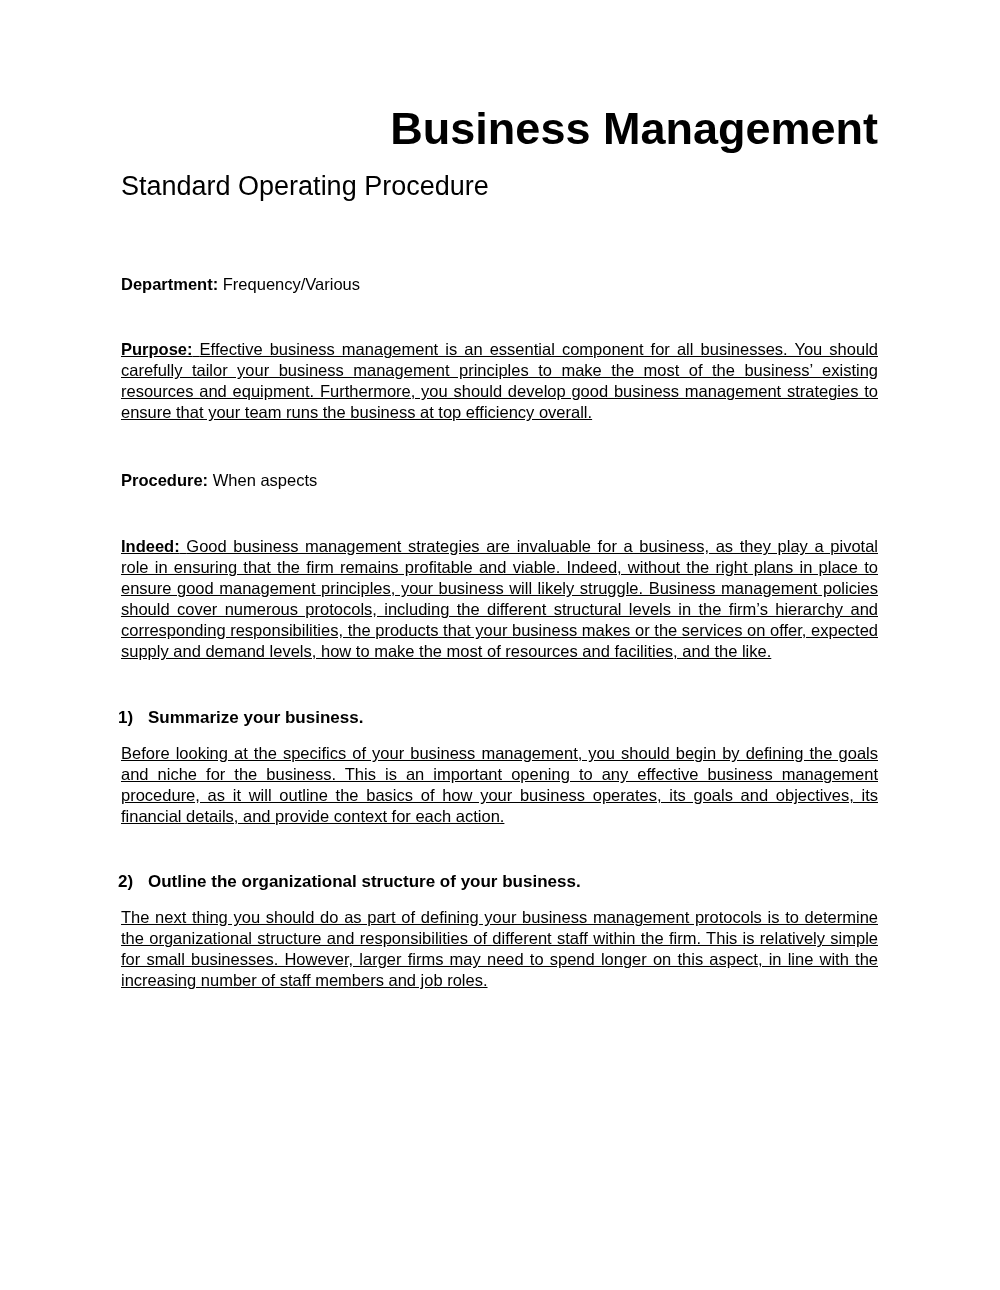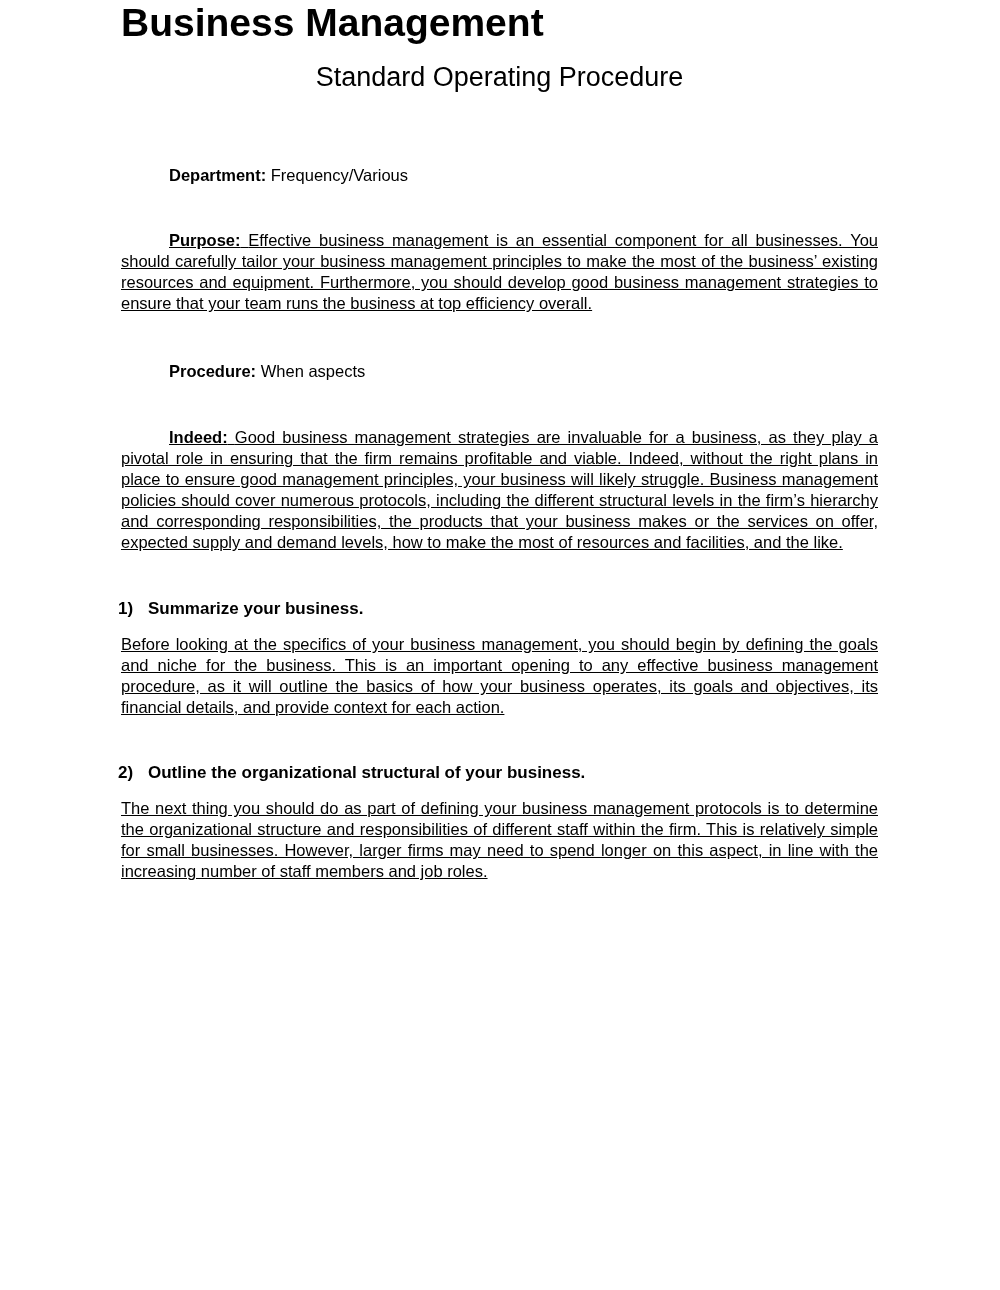--- a/index.html
+++ b/index.html
@@ -15,39 +15,39 @@
     overflow: hidden;
   }
   .page {
     box-sizing: border-box;
     width: 1000px;
     height: 1290px;
     padding: 0 122px 0 121px;
   }
   .doc-title {
     margin: 0;
-    font-size: 39px;
+    padding-top: 102px;
+    font-size: 45px;
     line-height: 1.2;
     font-weight: bold;
-    text-align: left;
+    text-align: right;
   }
   .doc-subtitle {
     margin: 14px 0 0 0;
     font-size: 27px;
     line-height: 1.2;
     font-weight: normal;
-    text-align: center;
   }
   .body-text {
     margin: 0;
     font-size: 16.5px;
     line-height: 21px;
   }
   .justified { text-align: justify; text-decoration: underline; }
-  .label { font-weight: bold; margin-left: 48px; }
+  .label { font-weight: bold; }
   .department-line { margin-top: 72px; }
   .purpose-para   { margin-top: 44px; }
   .frequency-line { margin-top: 47px; }
   .scope-para     { margin-top: 45px; }
   .scope-note     { margin-top: 11px; }
   .procedure-heading { margin-top: 45px; font-weight: bold; }
   .step-heading {
     margin: 0;
     font-size: 17px;
     line-height: 21px;
@@ -89,18 +89,18 @@
     <p class="step-heading step1-heading">
       <span class="step-number">1)</span>
       <span>Summarize your business.</span>
     </p>
     <p class="body-text justified step-body">Before looking at the specifics of your business management, you should begin by defining the goals and niche for the business. This is an important opening to any effective business management procedure, as it will outline the basics of how your business operates, its goals and objectives, its financial details, and provide context for each action.</p>
   </div>
 
   <div>
     <p class="step-heading step2-heading">
       <span class="step-number">2)</span>
-      <span>Outline the organizational structural of your business.</span>
+      <span>Outline the organizational structure of your business.</span>
     </p>
     <p class="body-text justified step-body">The next thing you should do as part of defining your business management protocols is to determine the organizational structure and responsibilities of different staff within the firm. This is relatively simple for small businesses. However, larger firms may need to spend longer on this aspect, in line with the increasing number of staff members and job roles.</p>
   </div>
 
 </div>
 
 </body></html>

